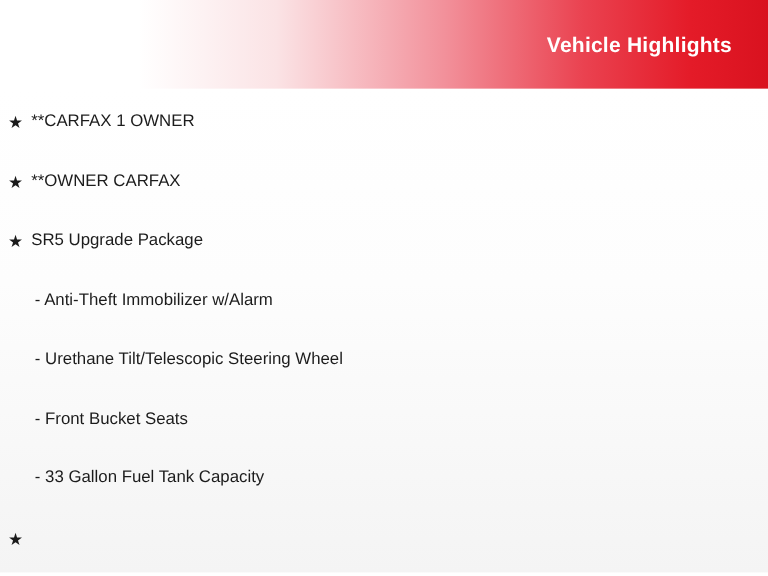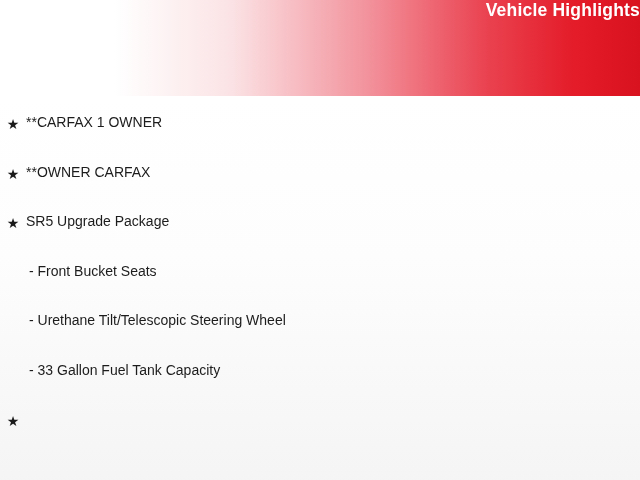--- a/index.html
+++ b/index.html
@@ -16,25 +16,27 @@
   .page {
     position: relative;
     width: 640px;
     height: 480px;
     background: #ffffff;
     box-sizing: border-box;
   }
   .header-band {
     position: relative;
     width: 640px;
-    height: 96px;
+    height: 74px;
     background: linear-gradient(to right, #ffffff 0%, #ffffff 18%, #fbe3e5 36%, #f2909a 58%, #ea4250 76%, #e41b28 90%, #d9121f 100%);
     display: flex;
+    align-items: center;
     justify-content: flex-end;
     box-sizing: border-box;
+    padding-right: 30px;
   }
   .header-title {
     color: #ffffff;
     font-size: 17.5px;
     font-weight: bold;
     letter-spacing: 0.2px;
     line-height: 1;
     text-align: right;
     margin-top: 2px;
   }
@@ -93,29 +95,33 @@
     <div class="item">
       <span class="bullet">★</span>
       <span class="label">**OWNER CARFAX</span>
     </div>
 
     <div class="item">
       <span class="bullet">★</span>
       <span class="label">SR5 Upgrade Package</span>
     </div>
 
-
     <div class="item sub">
       <span class="bullet"></span>
-      <span class="label">- Front Bucket Seats</span>
+      <span class="label">- Anti-Theft Immobilizer w/Alarm</span>
     </div>
 
     <div class="item sub">
       <span class="bullet"></span>
       <span class="label">- Urethane Tilt/Telescopic Steering Wheel</span>
+    </div>
+
+    <div class="item sub">
+      <span class="bullet"></span>
+      <span class="label">- Front Bucket Seats</span>
     </div>
 
     <div class="item sub">
       <span class="bullet"></span>
       <span class="label">- 33 Gallon Fuel Tank Capacity</span>
     </div>
 
     <div class="item">
       <span class="bullet">★</span>
     </div>

